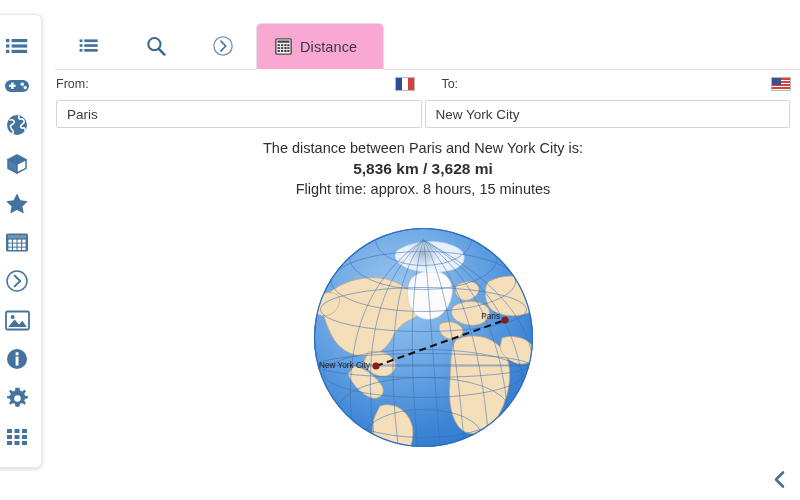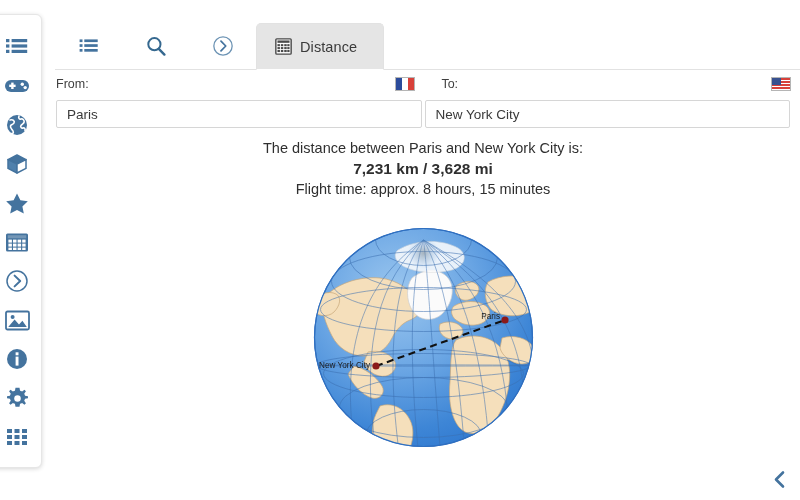--- a/index.html
+++ b/index.html
@@ -63,21 +63,21 @@
     display: flex;
     align-items: center;
     justify-content: center;
     cursor: pointer;
     box-sizing: border-box;
     background: transparent;
   }
   .tab.active {
     width: 128px;
     height: 47px;
-    background: #e5e5e5;
+    background: #f9a8d4;
     border: 1px solid #e2e2e2;
     border-bottom: 1px solid #ffffff;
     border-radius: 5px 5px 0 0;
     margin-bottom: -1px;
     gap: 8px;
     justify-content: flex-start;
     padding-left: 18px;
   }
   .tab-label {
     font-size: 14.5px;
@@ -393,21 +393,21 @@
     </div>
   </div>
 
   <div id="inputrow">
     <input class="txtinput" type="text" value="Paris" style="">
     <input class="txtinput" type="text" value="New York City" style="">
   </div>
 
   <div id="result">
     <div class="res-line1">The distance between Paris and New York City is:</div>
-    <div class="res-line2">7,231 km / 3,628 mi</div>
+    <div class="res-line2">5,836 km / 3,628 mi</div>
     <div class="res-line3">Flight time: approx. 8 hours, 15 minutes</div>
   </div>
 
   <div id="globewrap">
     <svg width="235" height="235" viewBox="0 0 235 235">
       <defs>
         <radialGradient id="oceanGrad" cx="38%" cy="30%" r="78%">
           <stop offset="0%" stop-color="#9cc7ef"></stop>
           <stop offset="45%" stop-color="#6ba6e4"></stop>
           <stop offset="80%" stop-color="#3e86d6"></stop>

